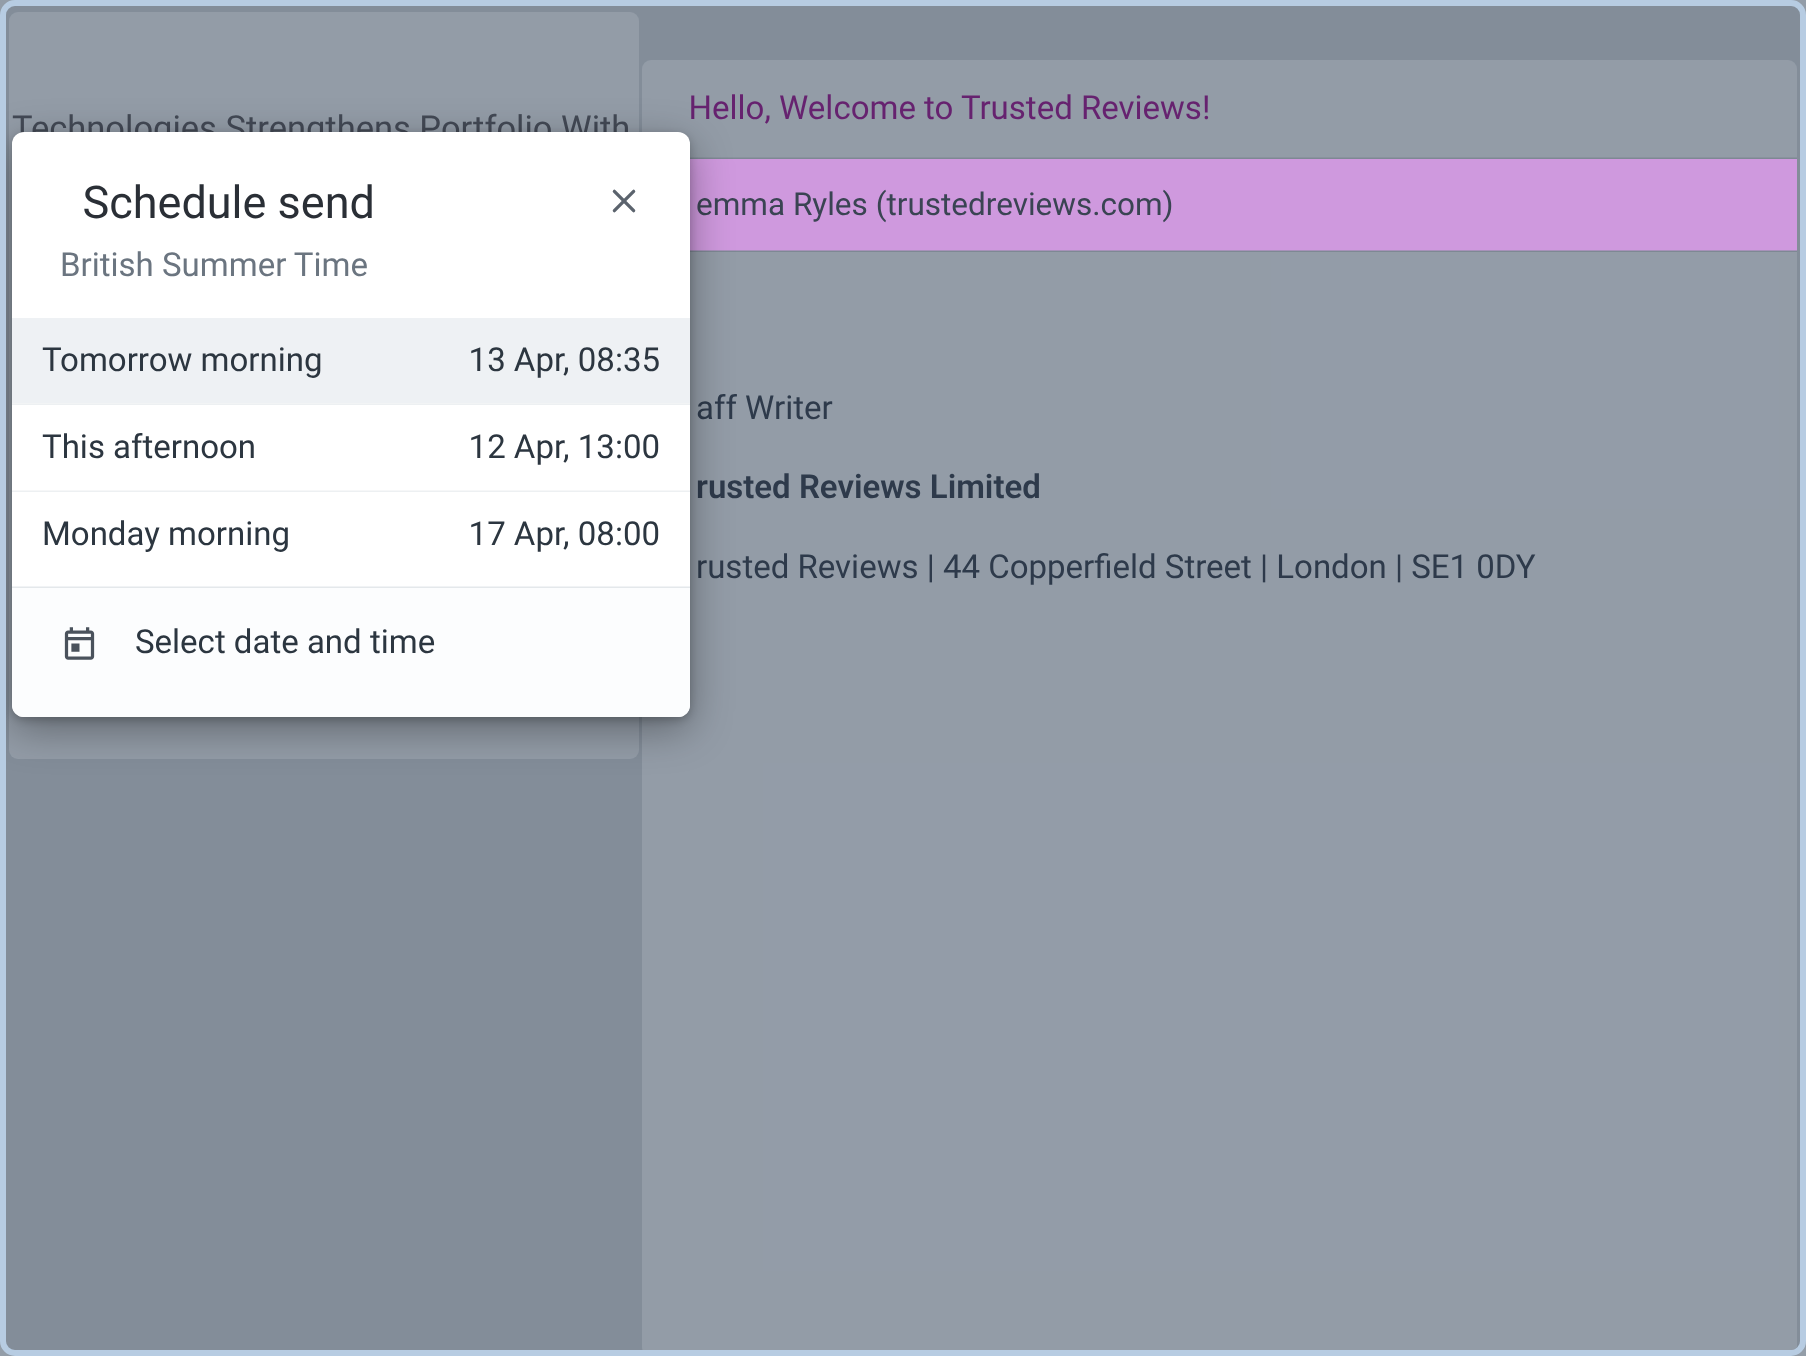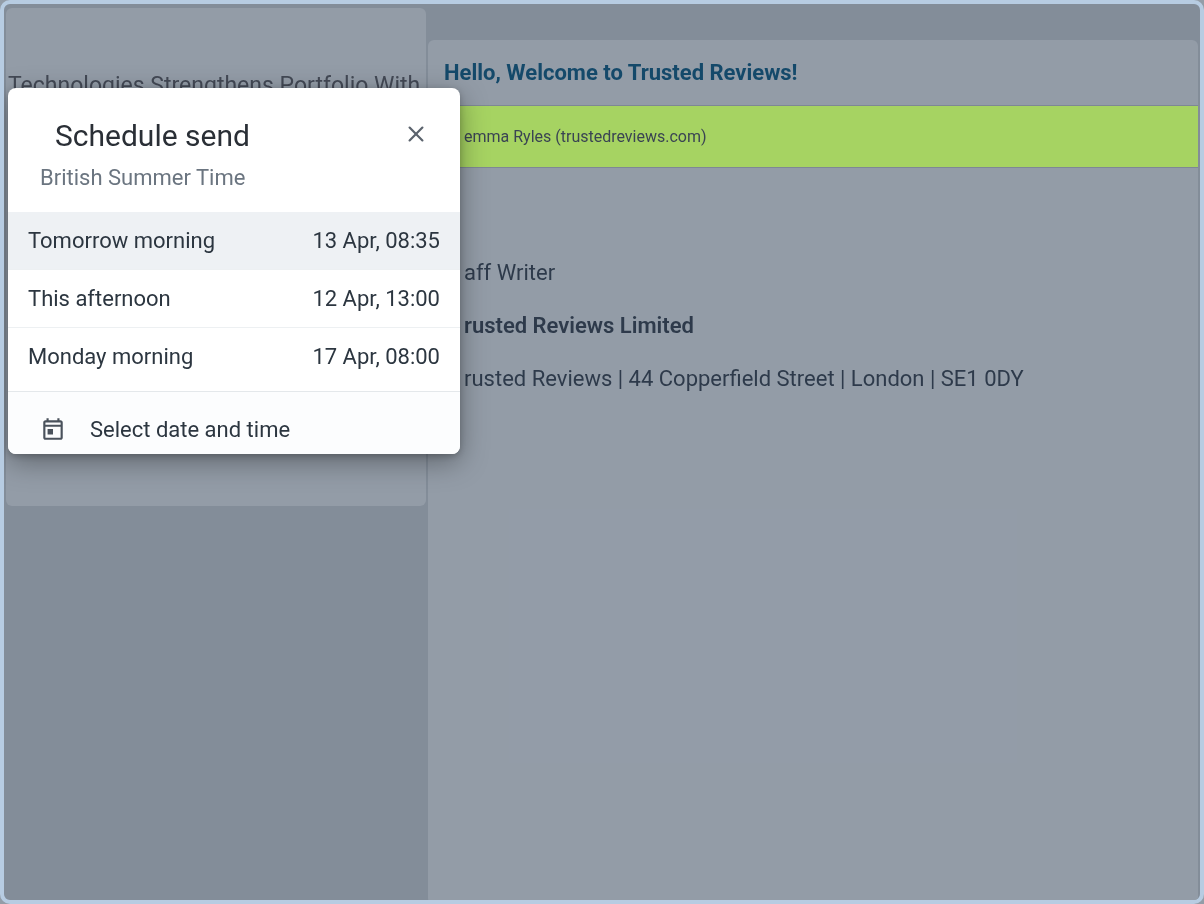--- a/index.html
+++ b/index.html
@@ -33,32 +33,32 @@
     left: 424px; top: 36px;
     right: 2px;
     height: 864px;
     background: #a6afb9;
     border-radius: 6px;
   }
   .bg-header-row {
     height: 66px;
     border-bottom: 1px solid #8d97a1;
     display: flex; align-items: center;
-    padding-left: 16px;
-    font-size: 22px;
-    font-weight: 700;
-    color: #0c4a6e;
+    padding-left: 31px;
+    font-size: 22px;
+    font-weight: 400;
+    color: #701a75;
   }
   .bg-from-row {
     height: 62px;
     border-bottom: 1px solid #8d97a1;
-    background: #bef264;
+    background: #f0abfc;
     display: flex; align-items: center;
     padding-left: 36px;
-    font-size: 16px;
+    font-size: 21px;
     color: #3a4452;
   }
   .bg-subject-row {
     height: 62px;
     border-bottom: 1px solid #8d97a1;
     display: flex; align-items: center;
     padding-left: 36px;
     font-size: 22px;
     color: #2b3848;
   }
@@ -128,23 +128,22 @@
     border-top: 1px solid #edf0f2;
   }
   .dlg-option:first-child { border-top: none; }
   .dlg-option.highlight { background: #eef1f4; }
   .dlg-option .time { color: #2c3640; }
 
   .dlg-separator { height: 1px; background: #e4e8eb; margin-top: 6px; }
 
   .dlg-custom {
     display: flex;
-    align-items: center;
     gap: 24px;
-    padding: 24px 32px 12px 32px;
+    padding: 24px 32px 36px 32px;
     font-size: 22px;
     color: #2c3640;
     cursor: pointer;
     background: #fcfdfe;
   }
   .dlg-custom .cal-icon {
     width: 26px; height: 26px;
     color: #4a525c;
   }
 </style>

